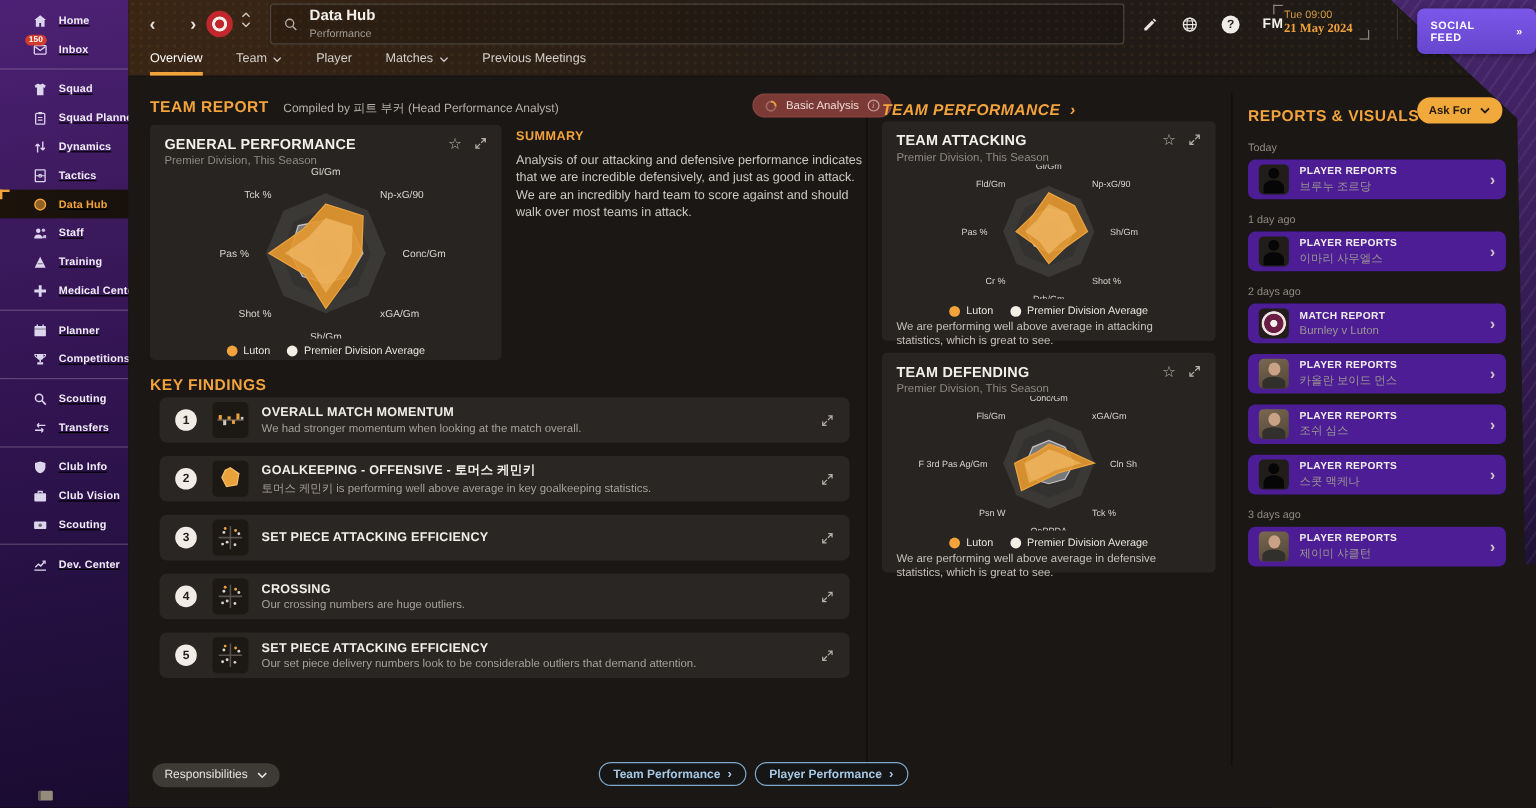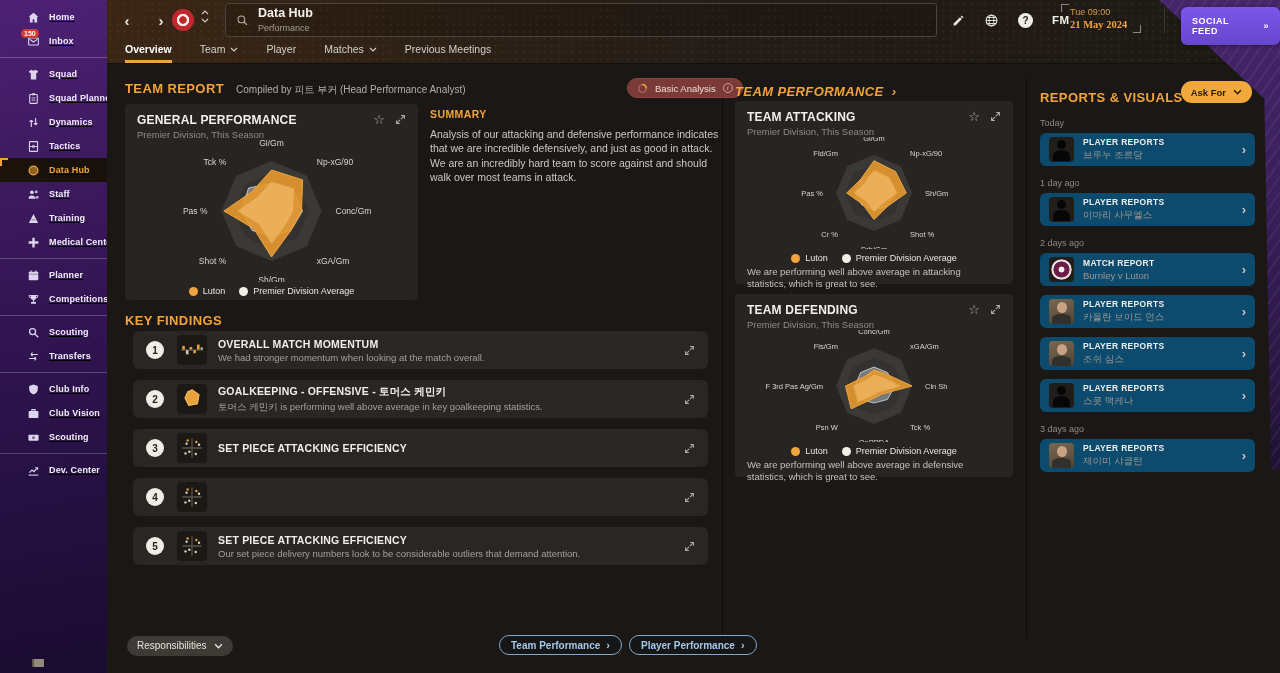--- a/index.html
+++ b/index.html
@@ -62,21 +62,21 @@
   .db-date { font-size:10.5px; font-weight:700; color:#f2a33c; margin-top:2px;font-family:Liberation Serif, serif; }
   .hdr-sep { position:absolute; left:1057px; top:7px; width:1px; height:26px; background:#3b362f; }
   .social-feed { position:absolute; left:1074px; top:7px; z-index:7; height:38px; padding:0 11px;
     background:linear-gradient(180deg,#7b57e8,#6746ce); border-radius:6px; color:#fff;
     font-size:9px; font-weight:700; letter-spacing:.5px; display:flex; align-items:center; gap:7px;
     cursor:pointer; box-shadow:0 1px 4px rgba(0,0,0,.4); }
   .tabs-row { display:flex; align-items:flex-end; gap:28px; padding-left:18px; height:24px;
     border-bottom:1px solid #131110; }
   .tab { display:flex; align-items:center; gap:5px; font-size:10.5px; color:#d3d0cb;
     padding-bottom:5px; border-bottom:3px solid transparent; cursor:pointer; white-space:nowrap; }
-  .tab.active { color:#fff; border-bottom-color:#f2a33c; font-weight:700; }
+  .tab.active { color:#fff; border-bottom-color:#f2a33c; font-weight:400; }
 
   
   .corner-wedge { position:absolute; left:1150px; top:0; width:130px; height:470px; z-index:5;
     pointer-events:none;
     background:
       repeating-linear-gradient(125deg, rgba(255,255,255,.05) 0 2px, transparent 2px 9px),
       linear-gradient(180deg,#46266b 0%,#3a1f5c 40%,#2b1745 80%,#1f1134 100%);
     clip-path:polygon(7% 0, 100% 0, 100% 100%, 93% 100%, 88% 21%, 7% 0); }
 
   
@@ -142,21 +142,21 @@
   .cta .chev-r { font-size:11px; font-weight:700; }
 
   
   .reports { position:absolute; left:933px; top:24px; width:215px; }
   .rep-head-row { position:relative; }
   .ask-for { position:absolute; right:3px; top:-7px; height:22px; padding:0 10px;
     background:#f2a93b; border-radius:12px; color:#241a0c; font-size:9.5px; font-weight:700;
     display:flex; align-items:center; gap:7px; cursor:pointer; }
   .rep-groups { margin-top:10px; }
   .rep-when { font-size:9px; color:#8f8a84; margin-top:12px; }
-  .rep-card { margin-top:5px; height:33px; background:#0c4a6e; border-radius:6px; display:flex;
+  .rep-card { margin-top:5px; height:33px; background:#4c1d95; border-radius:6px; display:flex;
     align-items:center; padding:0 9px; gap:9px; cursor:pointer; }
   .rep-card + .rep-card { margin-top:9px; }
   .avatar { width:25px; height:25px; border-radius:4px; background:#17140f; position:relative;
     overflow:hidden; flex:0 0 25px; }
   .avatar.silhouette { background:#211e1a; }
   .avatar.silhouette::before { content:''; position:absolute; left:8px; top:3px; width:9px; height:9px;
     border-radius:50%; background:#070606; }
   .avatar.silhouette::after { content:''; position:absolute; left:4px; top:13px; width:17px; height:11px;
     border-radius:50% 50% 0 0; background:#070606; }
   .avatar.photo { background:linear-gradient(160deg,#7a6850,#4f4436); }
@@ -591,20 +591,24 @@
               <path d="M12 3v18M3 12h18" stroke="#57534c" stroke-width="1.2"></path>
               <circle cx="7" cy="8" r="1.1" fill="#d8d3cb"></circle>
               <circle cx="9.5" cy="15.5" r="1.1" fill="#d8d3cb"></circle>
               <circle cx="6" cy="17" r="1.1" fill="#d8d3cb"></circle>
               <circle cx="16" cy="6.5" r="1.1" fill="#e9a13c"></circle>
               <circle cx="18.5" cy="9" r="1.1" fill="#d8d3cb"></circle>
               <circle cx="15.5" cy="17.5" r="1.1" fill="#d8d3cb"></circle>
               <circle cx="8" cy="5" r="1.1" fill="#e9a13c"></circle>
             </svg>
           </span>
+    <div>
+      <div class="kf-title">CROSSING</div>
+      <div class="kf-desc">Our crossing numbers are huge outliers.</div>
+    </div>
     <span class="kf-expand expand-svg">
             <svg width="11" height="11" viewBox="0 0 24 24">
               <path d="M13.5 3.5h7v7M20.5 3.5l-7.6 7.6M10.5 20.5h-7v-7M3.5 20.5l7.6-7.6" fill="none" stroke="currentColor" stroke-width="2.2"></path>
             </svg>
           </span>
   </div>
 
   <div class="kf-row">
     <span class="kf-num">5</span>
     <span class="kf-icon">

